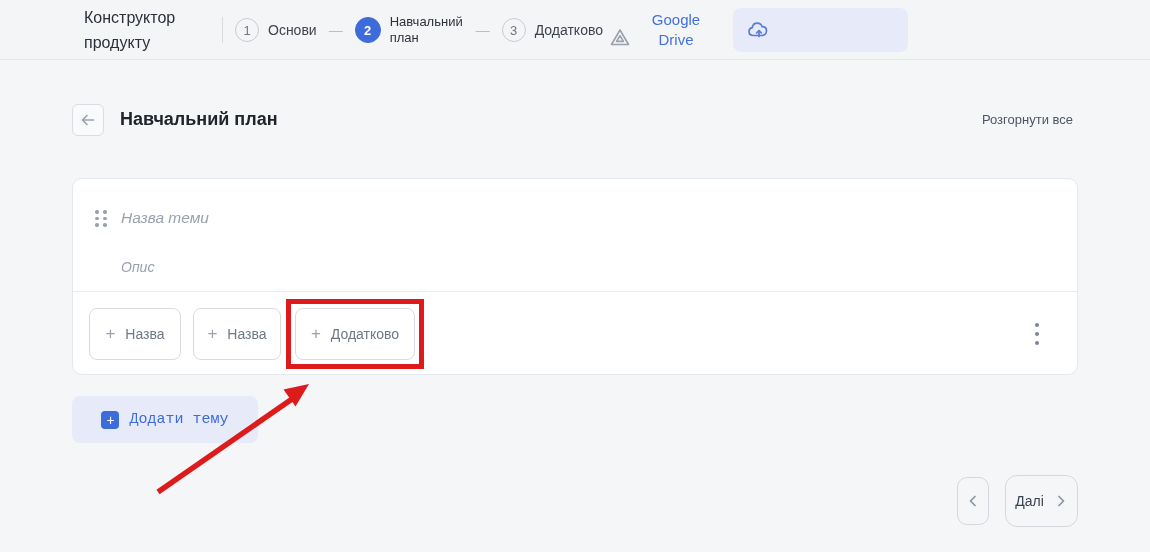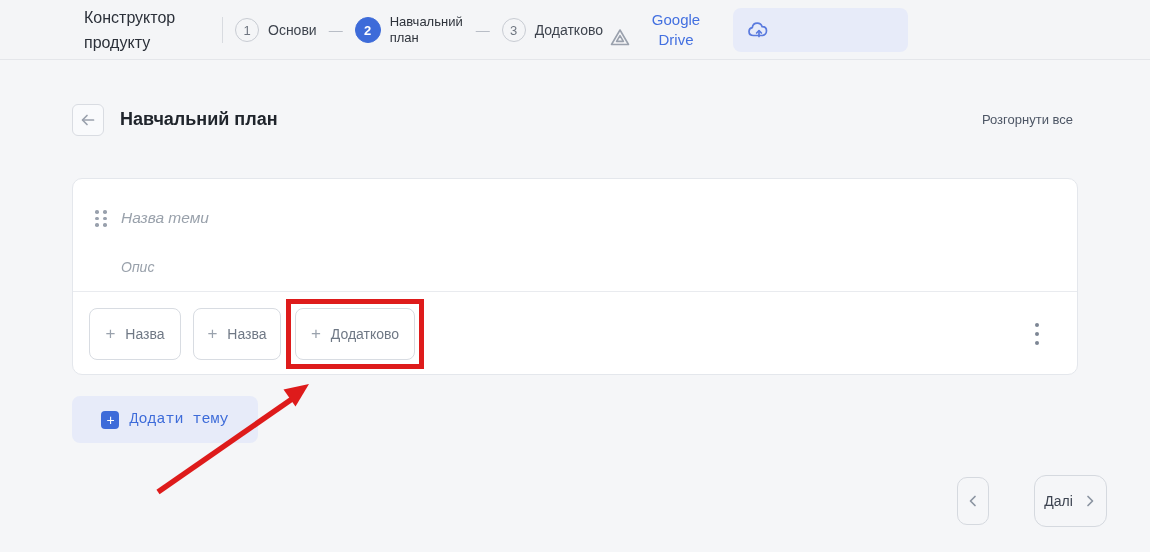--- a/index.html
+++ b/index.html
@@ -156,21 +156,21 @@
   
   .prev-btn {
     position:absolute; left:957px; top:477px; width:32px; height:48px;
     background:transparent; border:1px solid #d5d9df; border-radius:10px;
     display:flex; align-items:center; justify-content:center; cursor:pointer;
   }
   .next-btn {
     position:absolute; left:1005px; top:475px; width:73px; height:52px;
     background:transparent; border:1px solid #d5d9df; border-radius:12px;
     display:flex; align-items:center; justify-content:center; gap:10px; cursor:pointer;
-    color:#3c4350; font-size:14px; font-family:"Liberation Sans", sans-serif;margin-left:29px;
+    color:#3c4350; font-size:14px; font-family:"Liberation Sans", sans-serif;
   }
 </style>
 </head>
 <body>
 
 <div class="topbar">
   <div class="brand">Конструктор продукту</div>
 
   <div class="stepper">
     <span class="v-sep"></span>

